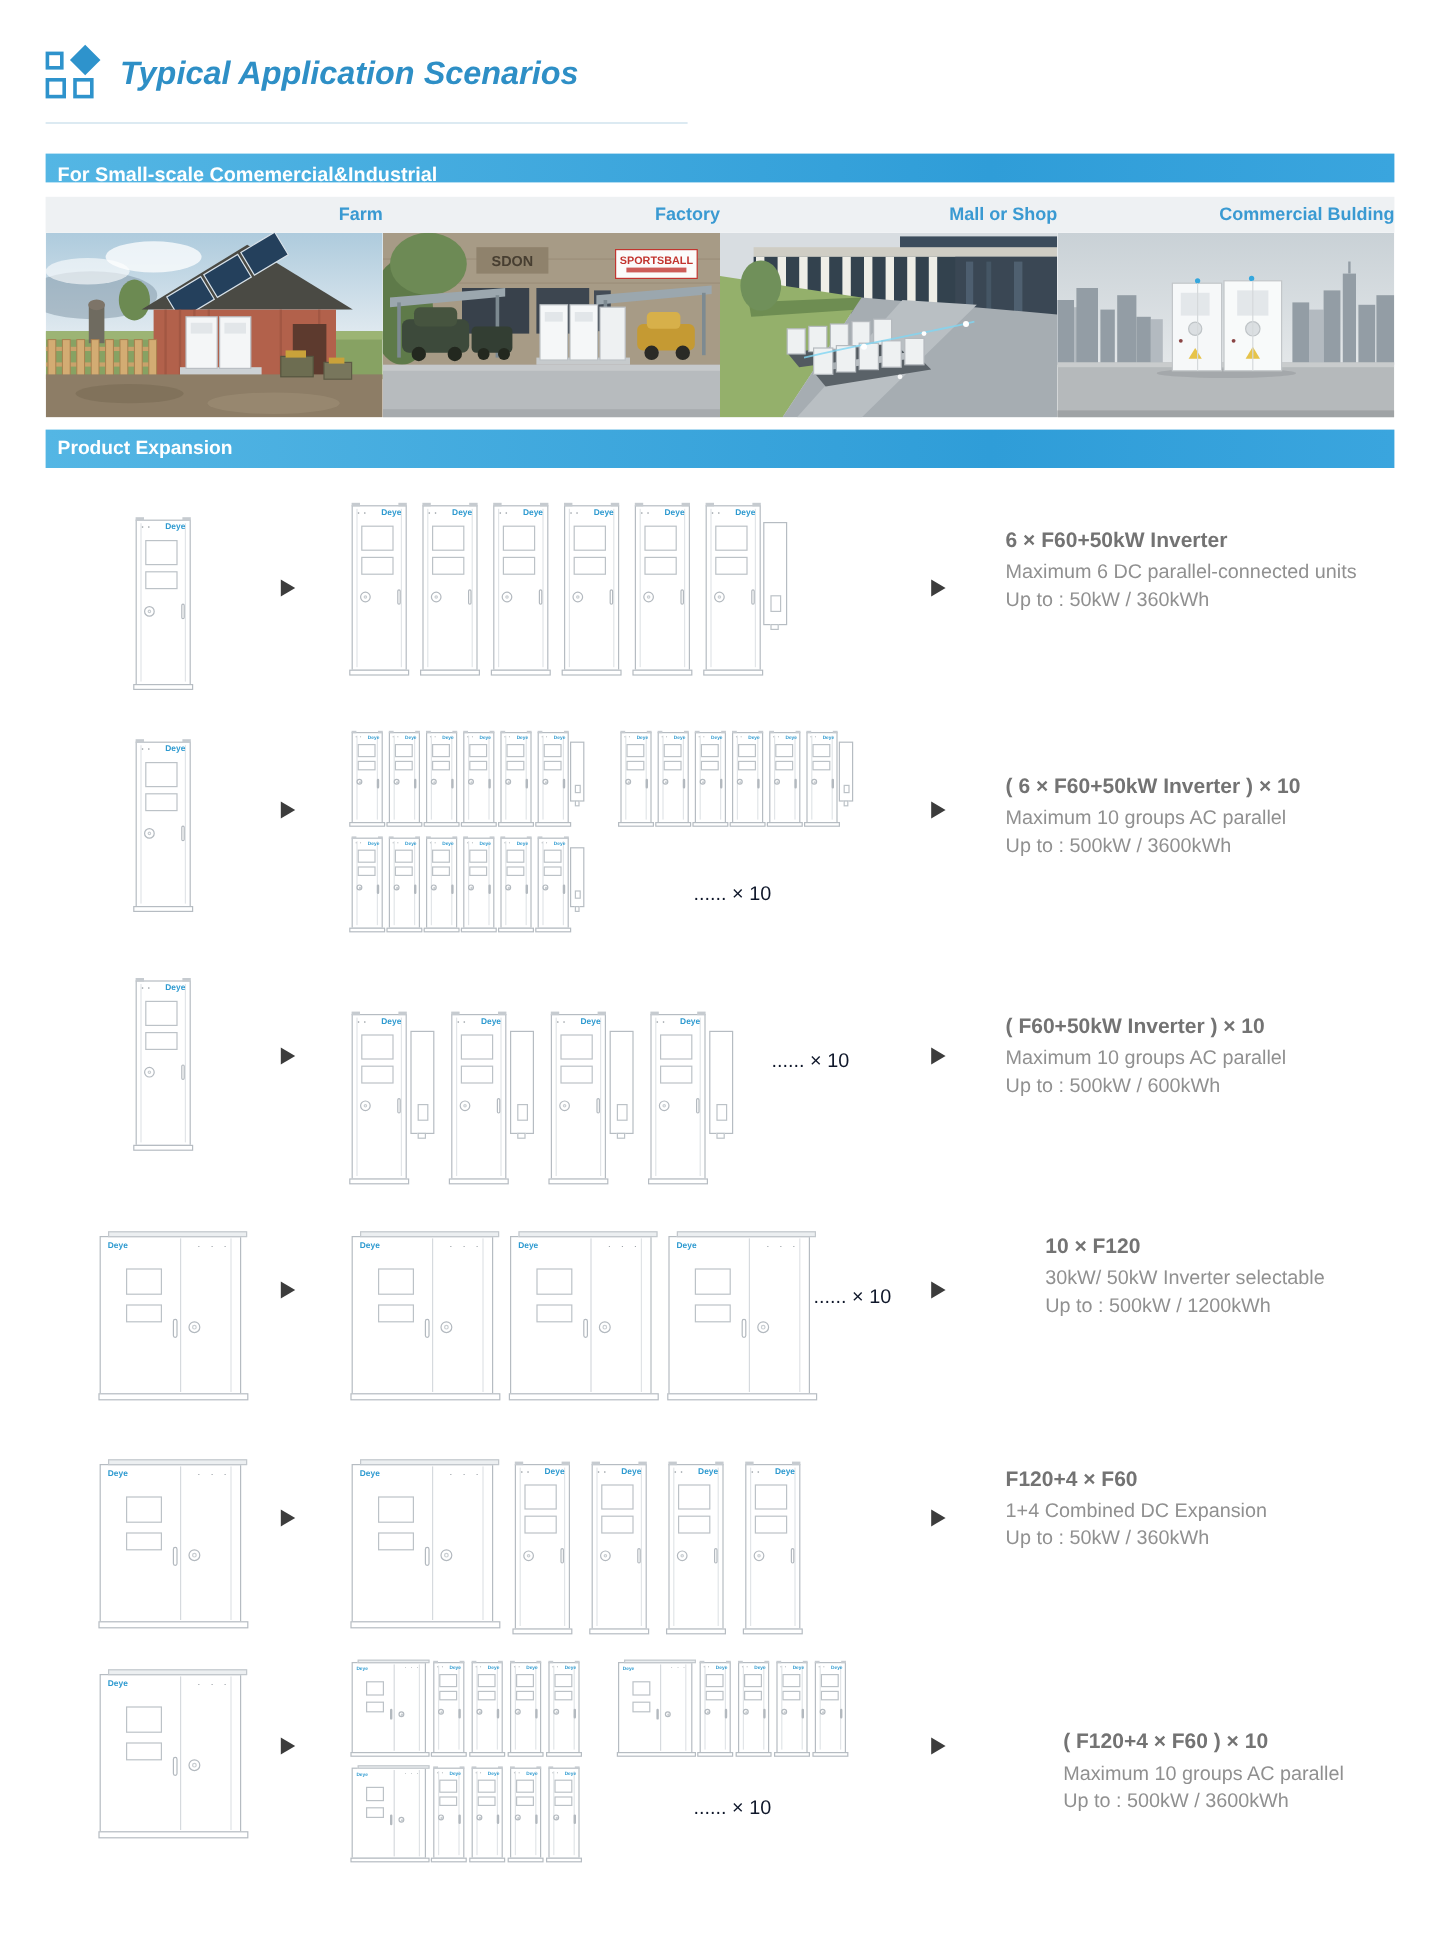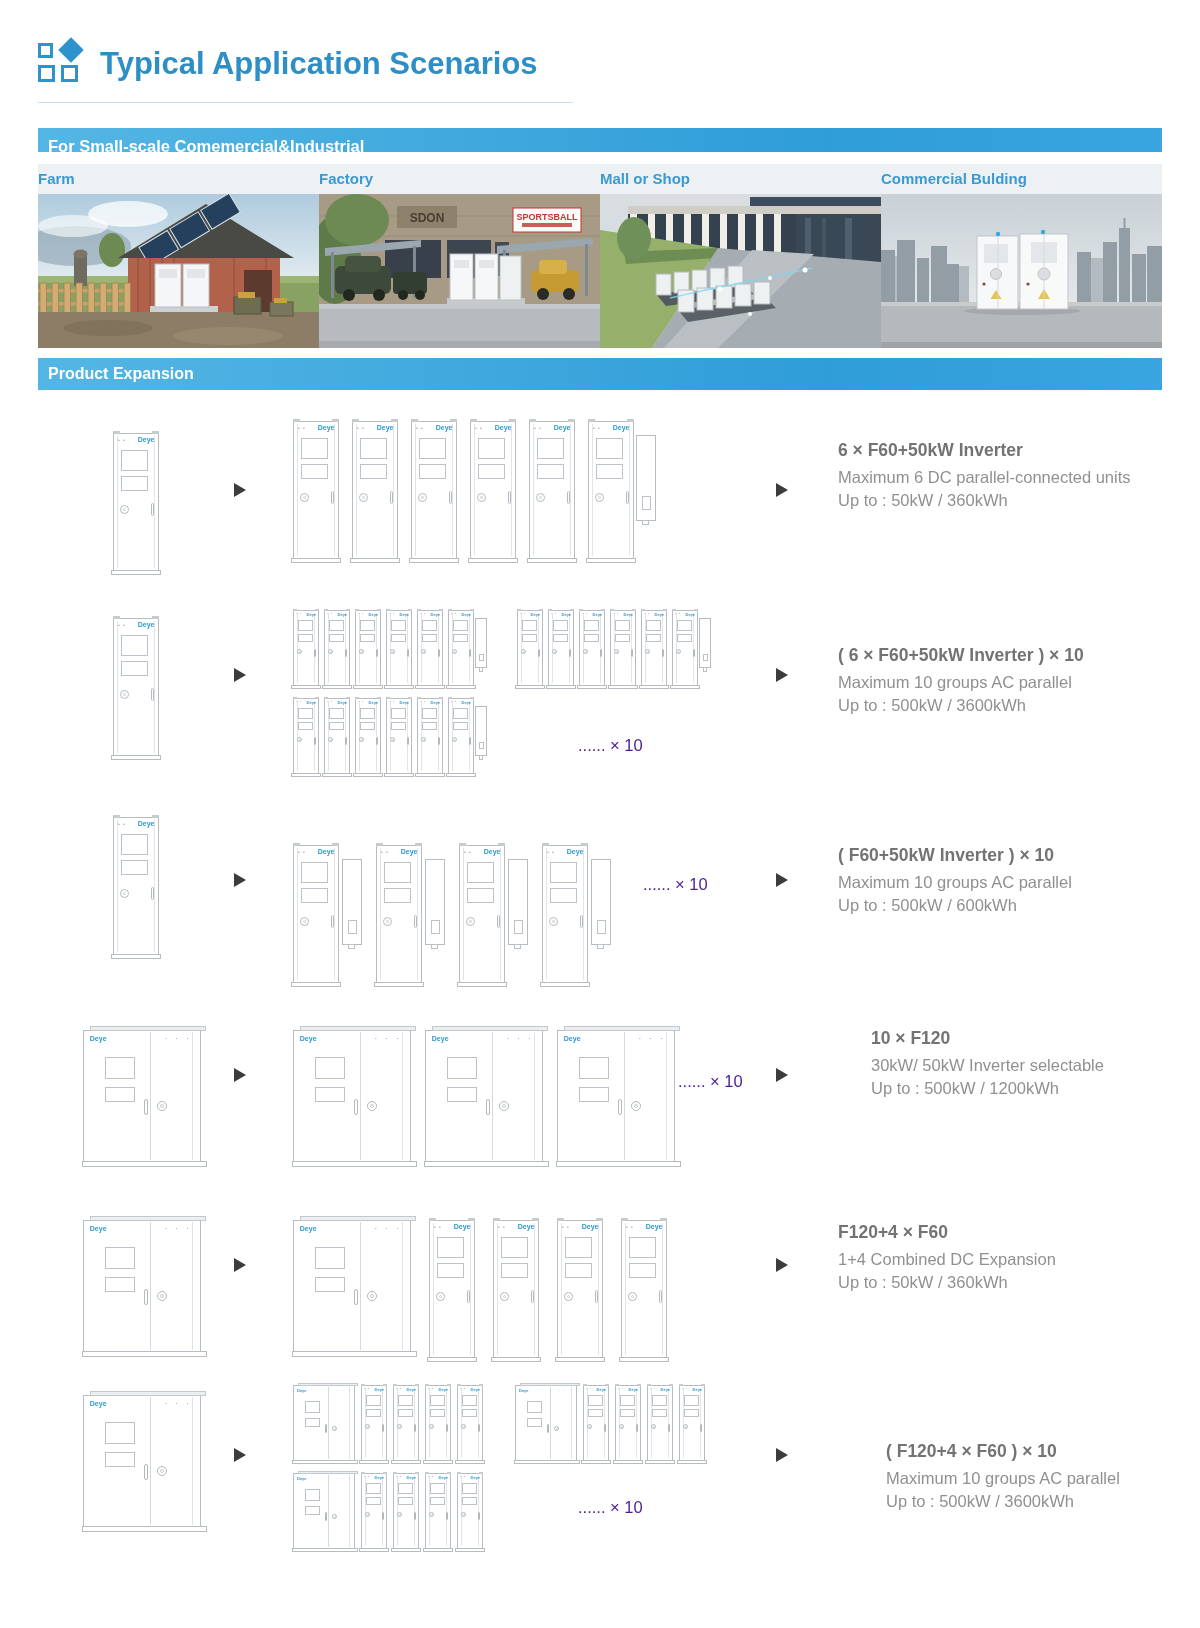--- a/index.html
+++ b/index.html
@@ -7,30 +7,30 @@
   body { font-family:"Liberation Sans", sans-serif; }
   #page { position:relative; width:1200px; height:1628px; background:#fff; overflow:hidden; }
 
   
   .hicon { position:absolute; left:38px; top:40px; width:50px; height:48px; }
   .hicon .sq { position:absolute; border:3px solid #2e93cc; background:#fff; display:block; }
   .hicon .sq.a { left:0; top:3px; width:15px; height:15px; }
   .hicon .sq.b { left:0; top:25px; width:17px; height:17px; }
   .hicon .sq.c { left:23px; top:25px; width:17px; height:17px; }
   .hicon .dia { position:absolute; left:24px; top:1px; width:18px; height:18px; background:#2e93cc; transform:rotate(45deg); display:block; }
-  .htitle { position:absolute; left:100px; top:46px; font-size:31px; font-weight:bold; color:#2e8fc6; letter-spacing:0; }
+  .htitle { position:absolute; left:100px; top:46px; font-size:27px; font-weight:bold; color:#2e8fc6; letter-spacing:0;font-style:italic; }
   .hline { position:absolute; left:38px; top:102px; width:535px; height:1px; background:#c6dcea; }
 
   
   .banner { position:absolute; left:38px; width:1124px; color:#fff; font-weight:bold;
             background:linear-gradient(90deg,#54b6e4,#2f9dd8 70%,#3aa5de); }
   .banner.b1 { top:128px; height:24px; font-size:16.5px; line-height:36px; padding-left:10px; }
   .banner.b2 { top:358px; height:32px; font-size:16px; line-height:32px; padding-left:10px; }
   .labels { position:absolute; left:38px; top:164px; width:1124px; height:30px; background:#eef1f3; display:flex; }
-  .labels .cell { flex:1; text-align:left; line-height:30px; color:#3a9ad2; font-weight:bold; font-size:15px; }
+  .labels .cell { flex:1; text-align:right; line-height:30px; color:#3a9ad2; font-weight:bold; font-size:15px; }
   .photos { position:absolute; left:38px; top:194px; width:1124px; height:154px; display:flex; }
   .photos .ph { flex:1; height:154px; overflow:hidden; }
   .photos svg { width:100%; height:100%; display:block; }
 
   
   .prow { position:absolute; left:38px; width:1124px; }
   .r1 { top:415px; height:170px; }
   .r2 { top:600px; height:205px; }
   .r3 { top:805px; height:165px; }
   .r4 { top:1000px; height:160px; }
@@ -51,21 +51,21 @@
   .r4 .cluster { top:30px; }
   .r5 .cluster { top:30px; }
   .r6 .cluster { top:5px; }
   .dline { display:flex; align-items:flex-start; margin-bottom:12px; }
 
   .tri { position:absolute; width:0; height:0; display:block;
          border-left:12px solid #3c3c3c; border-top:7px solid transparent; border-bottom:7px solid transparent; }
   .tri.a1 { left:196px; top:68px; }
   .tri.a2 { left:738px; top:68px; }
 
-  .mult { position:absolute; color:#4c1d95; font-size:16.5px; white-space:nowrap; }
+  .mult { position:absolute; color:#0f172a; font-size:16.5px; white-space:nowrap; }
   .r2 .mult { left:540px; top:136px; }
   .r3 .mult { left:605px; top:70px; }
   .r4 .mult { left:640px; top:72px; }
   .r6 .mult { left:540px; top:118px; }
 
   .info { position:absolute; left:800px; width:330px; }
   .r1 .info { top:25px; } .r2 .info { top:45px; } .r3 .info { top:40px; }
   .r4 .info { top:28px;margin-left:33px; } .r5 .info { top:32px; } .r6 .info { top:61px;margin-left:48px; }
   .info h3 { font-size:17.5px; font-weight:bold; color:#737373; margin-bottom:5px; }
   .info p  { font-size:16.5px; color:#909090; line-height:1.4; }

